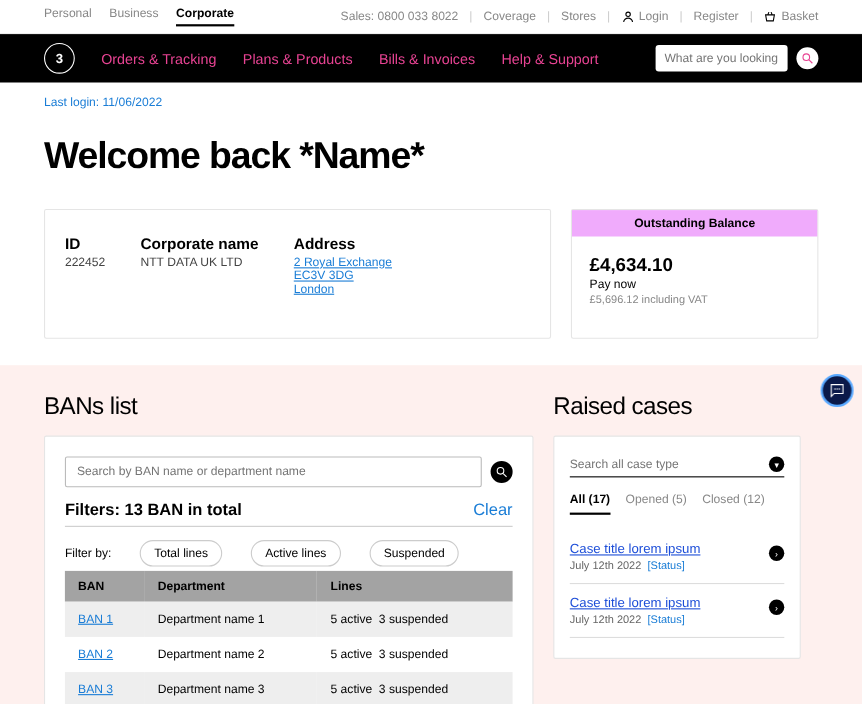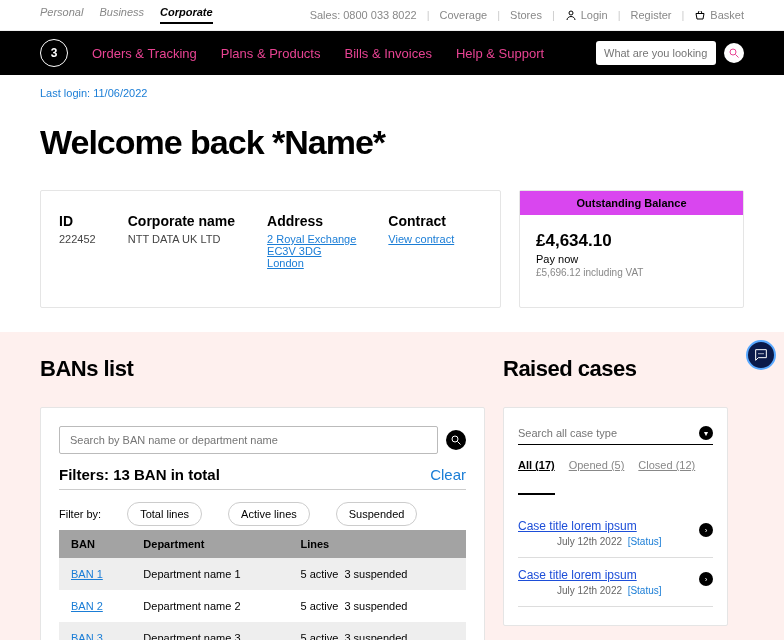--- a/index.html
+++ b/index.html
@@ -1,21 +1,21 @@
 <!DOCTYPE html>
 <html><head>
 <meta charset="utf-8">
 <style>
 * { box-sizing: border-box; margin: 0; padding: 0; }
 body { font-family: -apple-system, BlinkMacSystemFont, "Segoe UI", Arial, sans-serif; font-size: 12px; color: #000; background: #fff; }
 a { text-decoration: none; }
 
 .topbar { display: flex; justify-content: space-between; align-items: center; padding: 6px 40px; font-size: 11px; color: #888; border-bottom: 1px solid #eee; }
 .topbar-left { display: flex; gap: 16px; }
-.topbar-left span { cursor: pointer; font-style: italic; }
+.topbar-left span { cursor: pointer; }
 .topbar-left .active { color: #000; font-weight: 600; border-bottom: 2px solid #000; padding-bottom: 4px; }
 .topbar-right { display: flex; gap: 10px; align-items: center; }
 .topbar-right .sep { color: #ccc; }
 .topbar-right span { cursor: pointer; display: inline-flex; align-items: center; gap: 4px; }
 
 .mainnav { background: #000; display: flex; align-items: center; padding: 8px 40px; gap: 24px; }
 .logo-circle { width: 28px; height: 28px; border: 1.5px solid #fff; border-radius: 50%; display: flex; align-items: center; justify-content: center; color: #fff; font-size: 12px; font-weight: bold; }
 .mainnav a { color: #e84393; font-size: 13px; font-weight: 500; }
 .mainnav .spacer { flex: 1; }
 .searchbox { display: flex; align-items: center; gap: 8px; }
@@ -27,29 +27,29 @@
 .welcome { font-size: 34px; font-weight: 800; letter-spacing: -1px; margin-bottom: 28px; }
 
 .row { display: flex; gap: 18px; }
 .card { background: #fff; border: 1px solid #e5e5e5; border-radius: 2px; }
 .idcard { flex: 1; padding: 22px 18px 38px; display: flex; gap: 32px; }
 .idcard .col h4 { font-size: 14px; font-weight: 700; margin-bottom: 4px; }
 .idcard .col div, .idcard .col a { font-size: 11px; color: #444; display: block; }
 .idcard .col a { color: #1a7dd6; text-decoration: underline; }
 
 .balcard { width: 225px; }
-.balhdr { background: #d946ef; text-align: center; font-size: 11px; font-weight: 600; padding: 6px; }
+.balhdr { background: #f0abfc; text-align: center; font-size: 11px; font-weight: 600; padding: 6px; }
 .balbody { padding: 16px; }
 .balamt { font-size: 17px; font-weight: 700; }
 .balpay { font-size: 11px; margin-top: 2px; }
 .balvat { font-size: 10px; color: #888; margin-top: 2px; }
 
 .lowersect { background: #fef0ee; margin: 24px -40px 0; padding: 24px 40px; }
 .lowersect .row { align-items: flex-start; }
-.sect-title { font-size: 22px; font-weight: 700; letter-spacing: -0.5px; margin-bottom: 25px; }
+.sect-title { font-size: 22px; font-weight: 400; letter-spacing: -0.5px; margin-bottom: 14px; }
 
 .banscard { flex: 1; padding: 18px; }
 .bansearch-row { display: flex; align-items: center; gap: 8px; margin-bottom: 12px; }
 .bansearch { flex: 1; border: 1px solid #bbb; padding: 7px 10px; font-size: 11px; border-radius: 2px; }
 .sbtn { width: 20px; height: 20px; background: #000; border-radius: 50%; display: flex; align-items: center; justify-content: center; color: #fff; font-size: 10px; }
 .filtersline { display: flex; justify-content: space-between; font-size: 15px; border-bottom: 1px solid #ccc; padding-bottom: 6px; margin-bottom: 12px; }
 .filtersline b { font-weight: 700; }
 .filtersline .clear { color: #1a7dd6; cursor: pointer; }
 .filterby { display: flex; align-items: center; gap: 26px; font-size: 11px; margin-bottom: 4px; }
 .pill { border: 1px solid #ccc; border-radius: 999px; padding: 5px 12px; cursor: pointer; font-size: 11px; }
@@ -60,25 +60,25 @@
 .bantable td { padding: 10px 12px; }
 .bantable tbody tr:nth-child(odd) { background: #eee; }
 .bantable a { color: #1a7dd6; text-decoration: underline; }
 .lines-cell span { margin-right: 6px; }
 
 .casescard { width: 225px; padding: 18px 14px; }
 .casesearch-row { display: flex; align-items: center; border-bottom: 1px solid #000; padding-bottom: 4px; margin-bottom: 14px; }
 .casesearch-row input { flex: 1; border: none; outline: none; font-size: 11px; color: #888; background: transparent; }
 .chev { width: 14px; height: 14px; background: #000; border-radius: 50%; display: flex; align-items: center; justify-content: center; color: #fff; font-size: 8px; }
 .casetabs { display: flex; gap: 14px; font-size: 11px; color: #888; margin-bottom: 14px; }
-.casetabs .t { cursor: pointer; padding-bottom: 22px; text-decoration: underline; }
+.casetabs .t { cursor: pointer; padding-bottom: 6px; }
 .casetabs .t.active { color: #000; font-weight: 700; border-bottom: 2px solid #000; }
 .caseitem { border-bottom: 1px solid #ddd; padding: 10px 0; position: relative; }
 .caseitem a { color: #1d4ed8; text-decoration: underline; font-size: 12px; }
-.casemeta { font-size: 10px; color: #666; margin-top: 3px; margin-left: 39px; }
+.casemeta { font-size: 10px; color: #666; margin-top: 3px; }
 .casemeta .st { color: #1a7dd6; }
 .caseitem .arrow { position: absolute; right: 0; top: 14px; width: 14px; height: 14px; background: #000; border-radius: 50%; color: #fff; display: flex; align-items: center; justify-content: center; font-size: 8px; }
 
 .chatfab { position: fixed; right: 8px; top: 340px; width: 30px; height: 30px; background: #0b1a4a; border-radius: 50%; display: flex; align-items: center; justify-content: center; color: #fff; font-size: 14px; border: 2px solid #5aa9ff; }
 
 svg.ico { width: 12px; height: 12px; }
 </style>
 </head>
 <body>
 
@@ -144,24 +144,20 @@
       </div>
       <div class="col">
         <h4>Corporate name</h4>
         <div>NTT DATA UK LTD</div>
       </div>
       <div class="col">
         <h4>Address</h4>
         <a href="#">2 Royal Exchange</a>
         <a href="#">EC3V 3DG</a>
         <a href="#">London</a>
-      </div>
-      <div class="col">
-        <h4>Contract</h4>
-        <a href="#">View contract</a>
       </div>
     </div>
 
     <div class="card balcard">
       <div class="balhdr">Outstanding Balance</div>
       <div class="balbody">
         <div class="balamt">£4,634.10</div>
         <div class="balpay">Pay now</div>
         <div class="balvat">£5,696.12 including VAT</div>
       </div>

